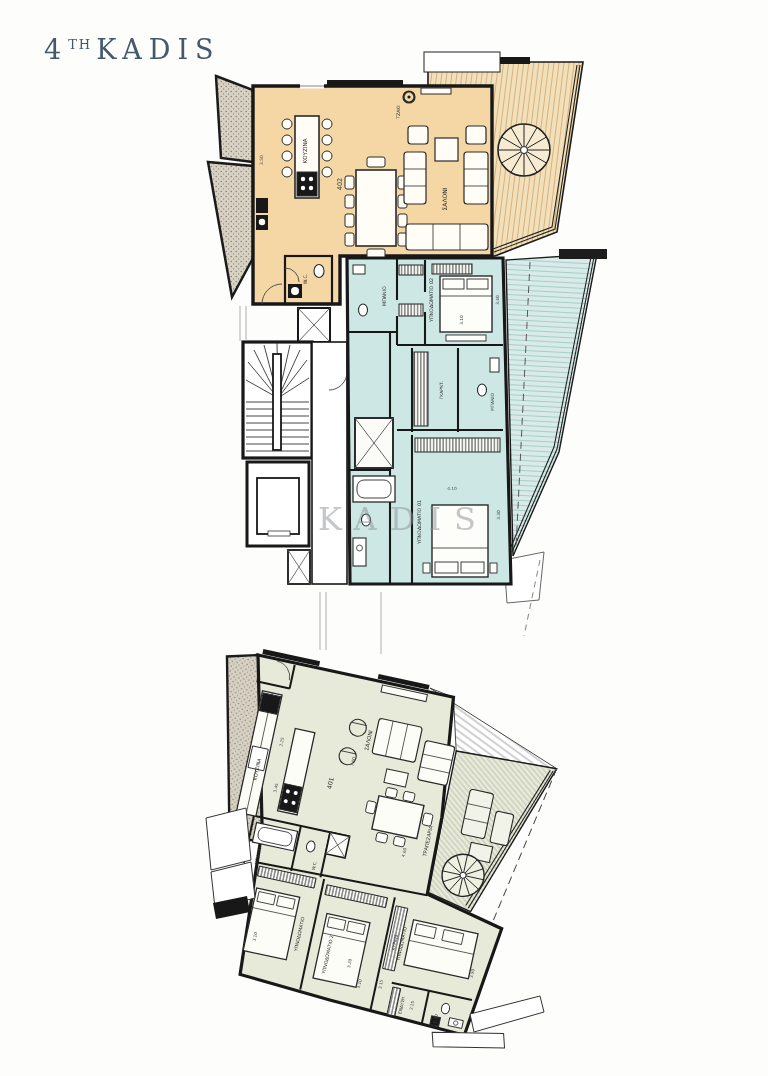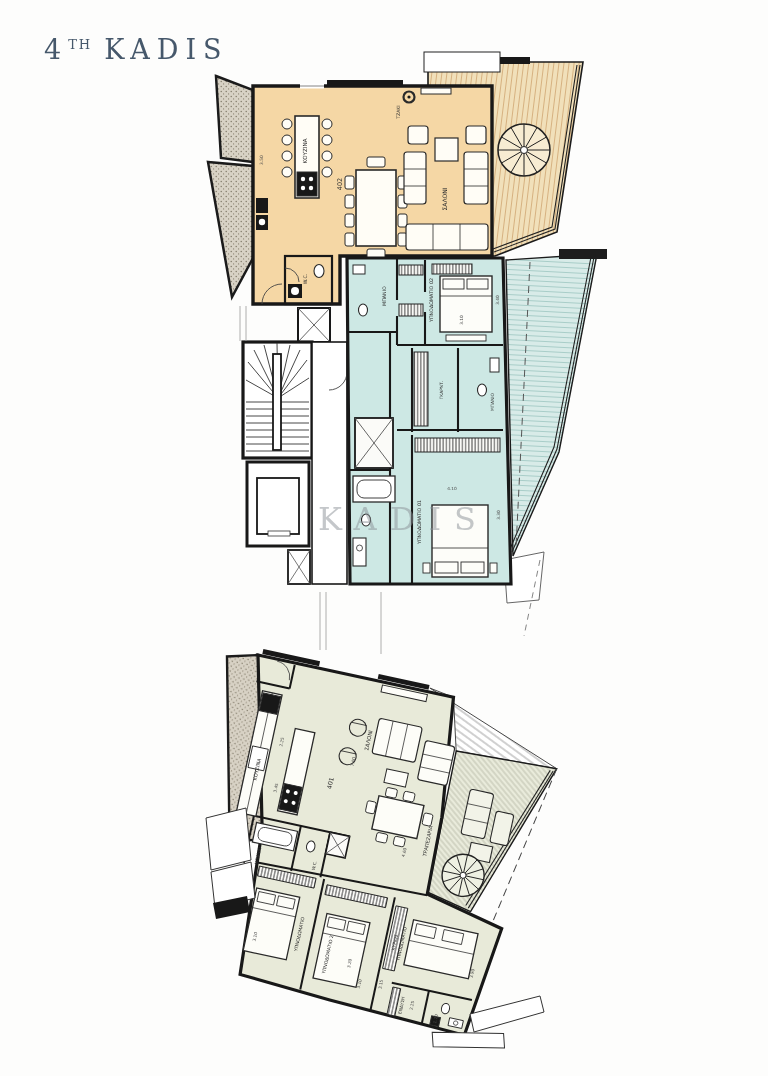--- a/index.html
+++ b/index.html
@@ -1,20 +1,20 @@
 <!DOCTYPE html>
 <html><head>
 <meta charset="utf-8">
 <style>
   html,body{margin:0;padding:0;background:#ffffff;}
   .canvas{position:relative;width:768px;height:1076px;background:#fdfdfc;overflow:hidden;
           font-family:"DejaVu Sans",sans-serif;}
   .title{position:absolute;left:44px;top:34px;font-family:"DejaVu Serif",serif;
          color:#46586b;font-size:27px;letter-spacing:7px;font-weight:400;}
-  .title sup{font-size:13px;letter-spacing:2px;vertical-align:10px;margin-right:12px;}
+  .title sup{font-size:13px;letter-spacing:2px;vertical-align:10px;margin-right:4px;}
   .watermark{position:absolute;left:318px;top:500px;font-family:"DejaVu Serif",serif;
          font-size:32px;letter-spacing:13px;color:rgba(138,144,150,0.50);}
   svg text{font-family:"DejaVu Sans",sans-serif;fill:#333;}
   .dim{fill:#4a4a4a;}
   .rm{fill:#2e2e2e;}
 </style>
 </head>
 <body>
 
 <div class="canvas">

